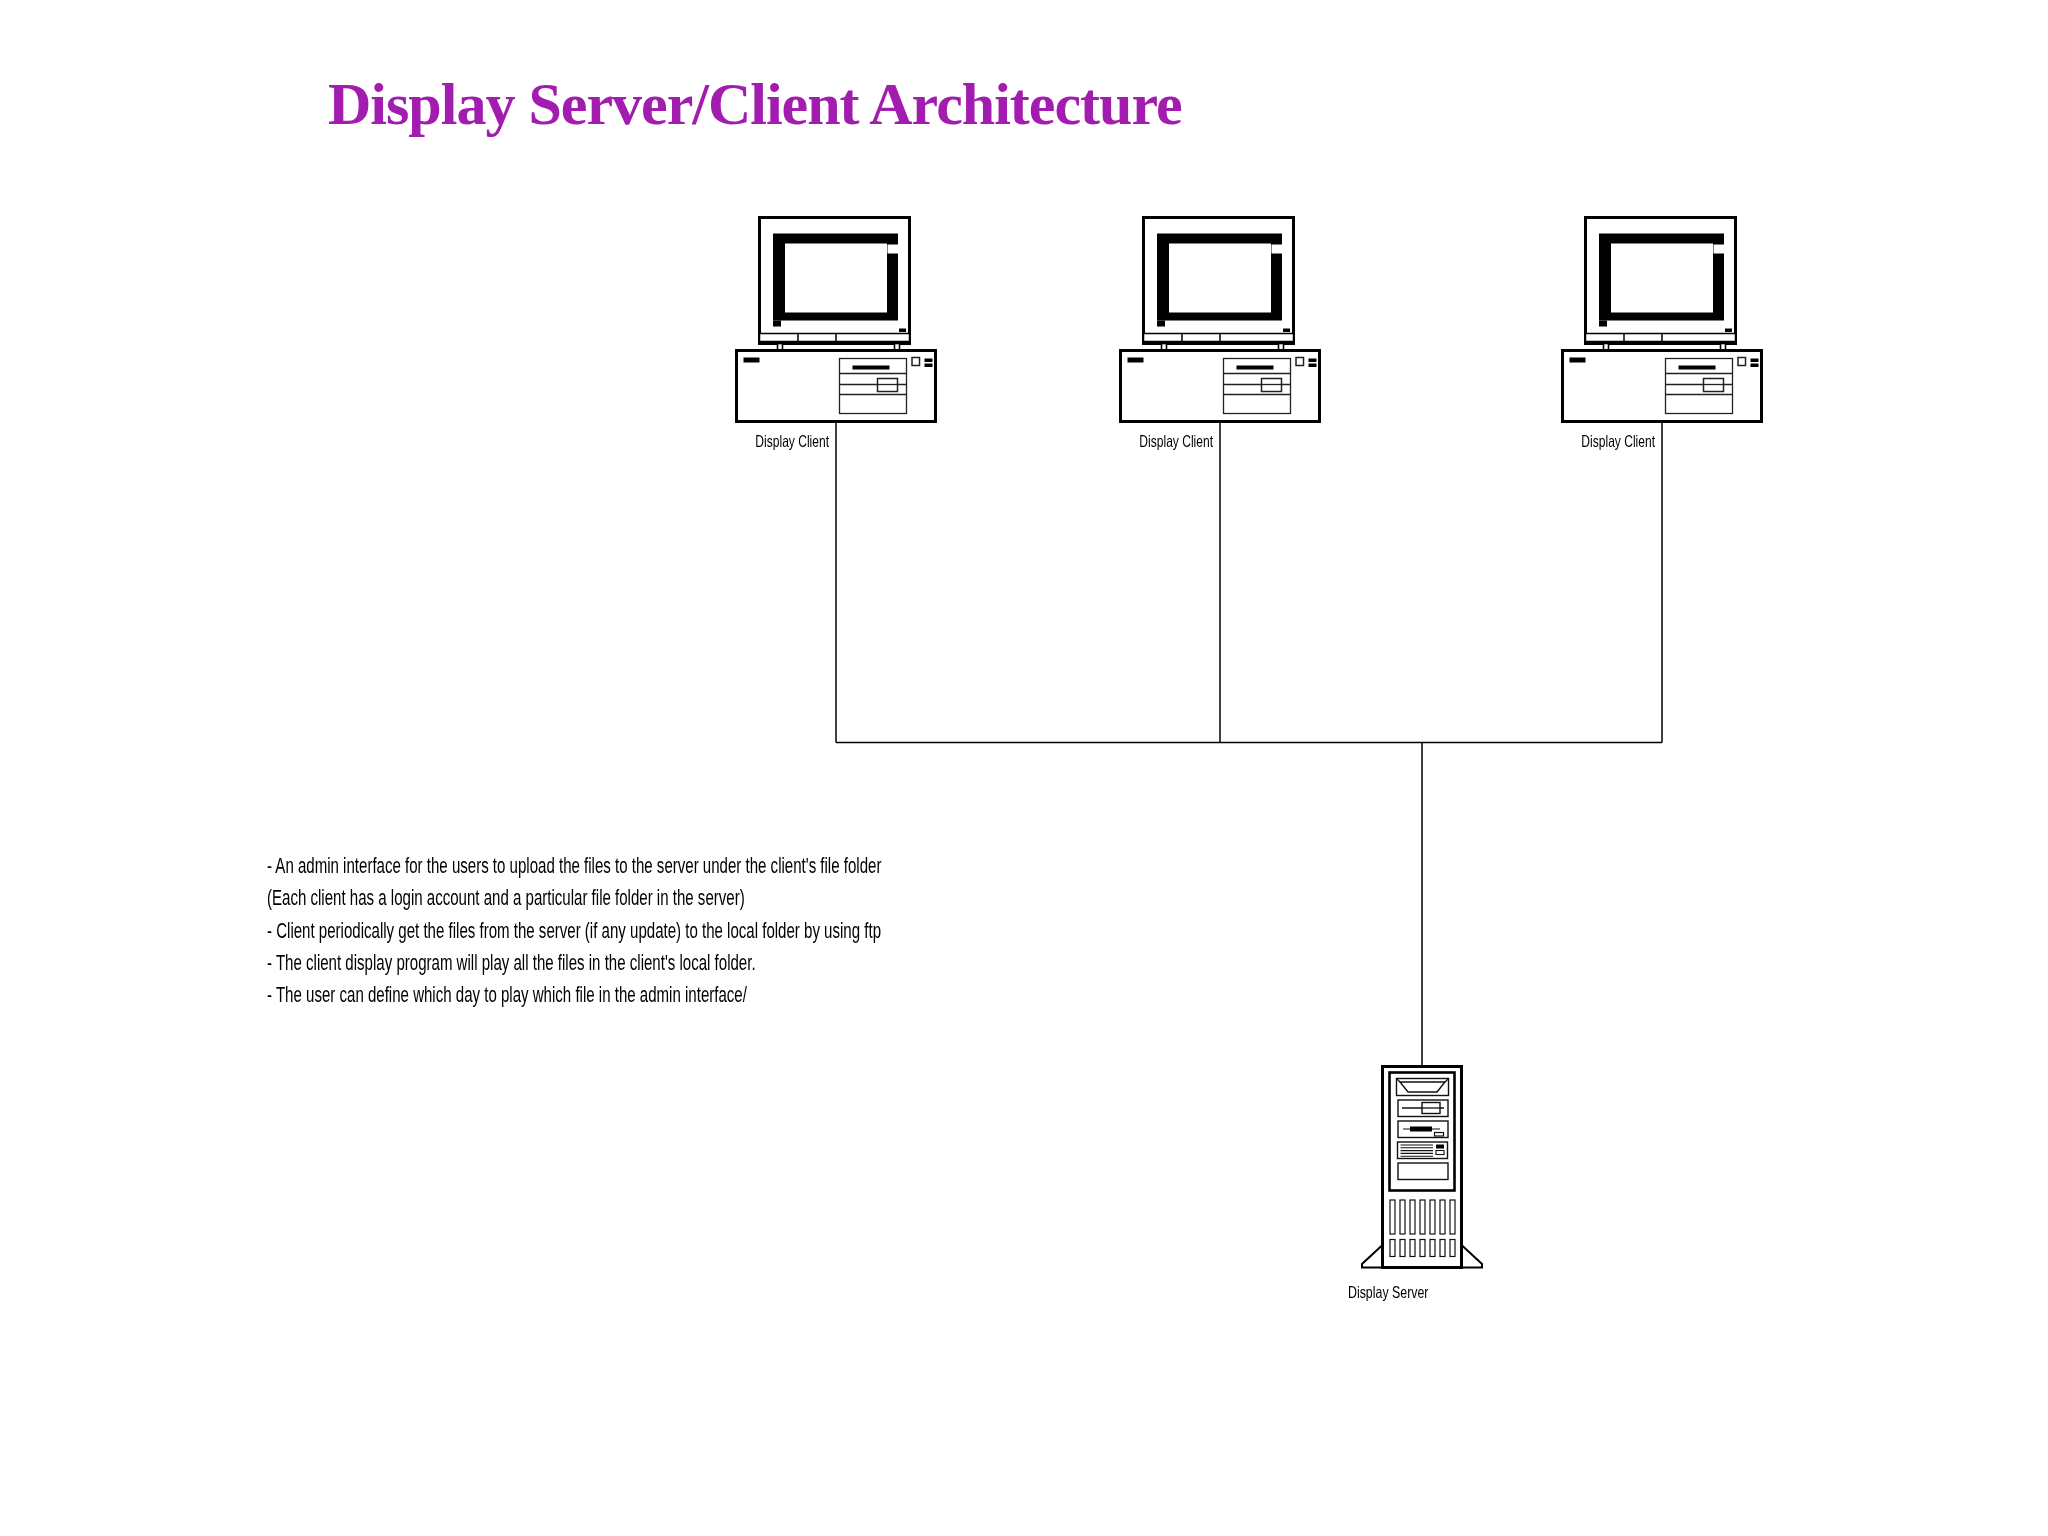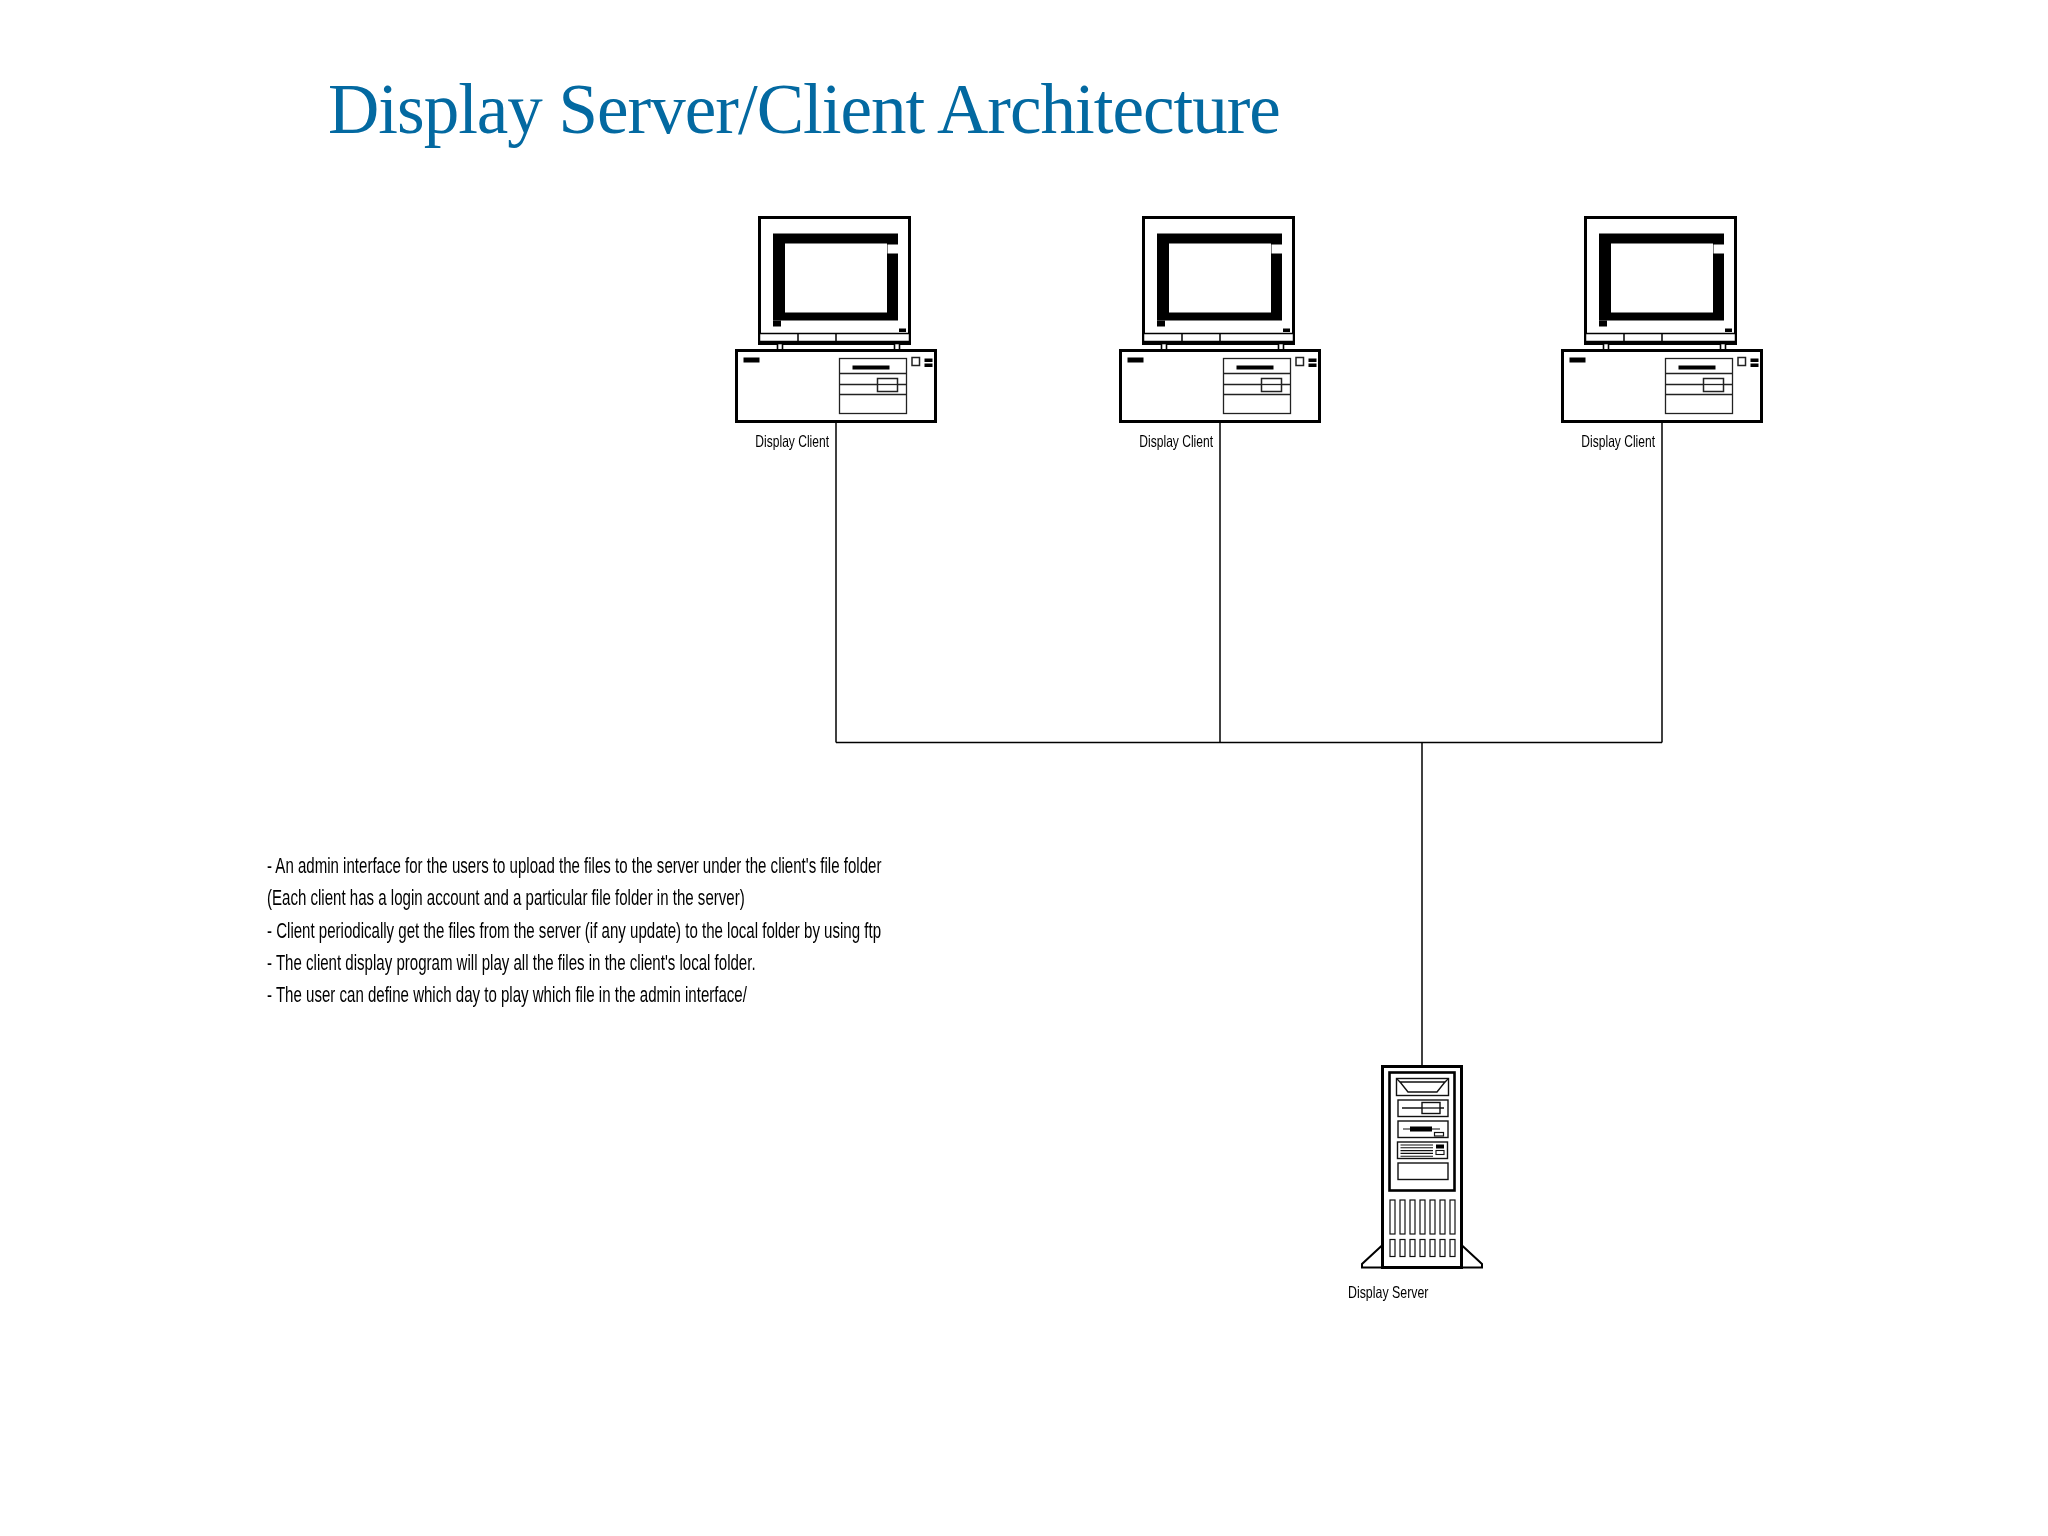--- a/index.html
+++ b/index.html
@@ -10,26 +10,26 @@
     background: #ffffff;
     font-family: "Liberation Sans", sans-serif;
     color: #000;
     overflow: hidden;
   }
   .title {
     position: absolute;
     left: 328px;
     top: 74px;
     font-family: "Liberation Serif", serif;
-    font-weight: normal;
-    font-size: 71px;
+    font-weight: bold;
+    font-size: 60px;
     line-height: 1;
     letter-spacing: -1px;
     white-space: nowrap;
-    color: #0369a1;
+    color: #a21caf;
   }
   svg.diagram {
     position: absolute;
     left: 0;
     top: 0;
   }
   .node-label {
     position: absolute;
     font-size: 16.5px;
     line-height: 20px;

